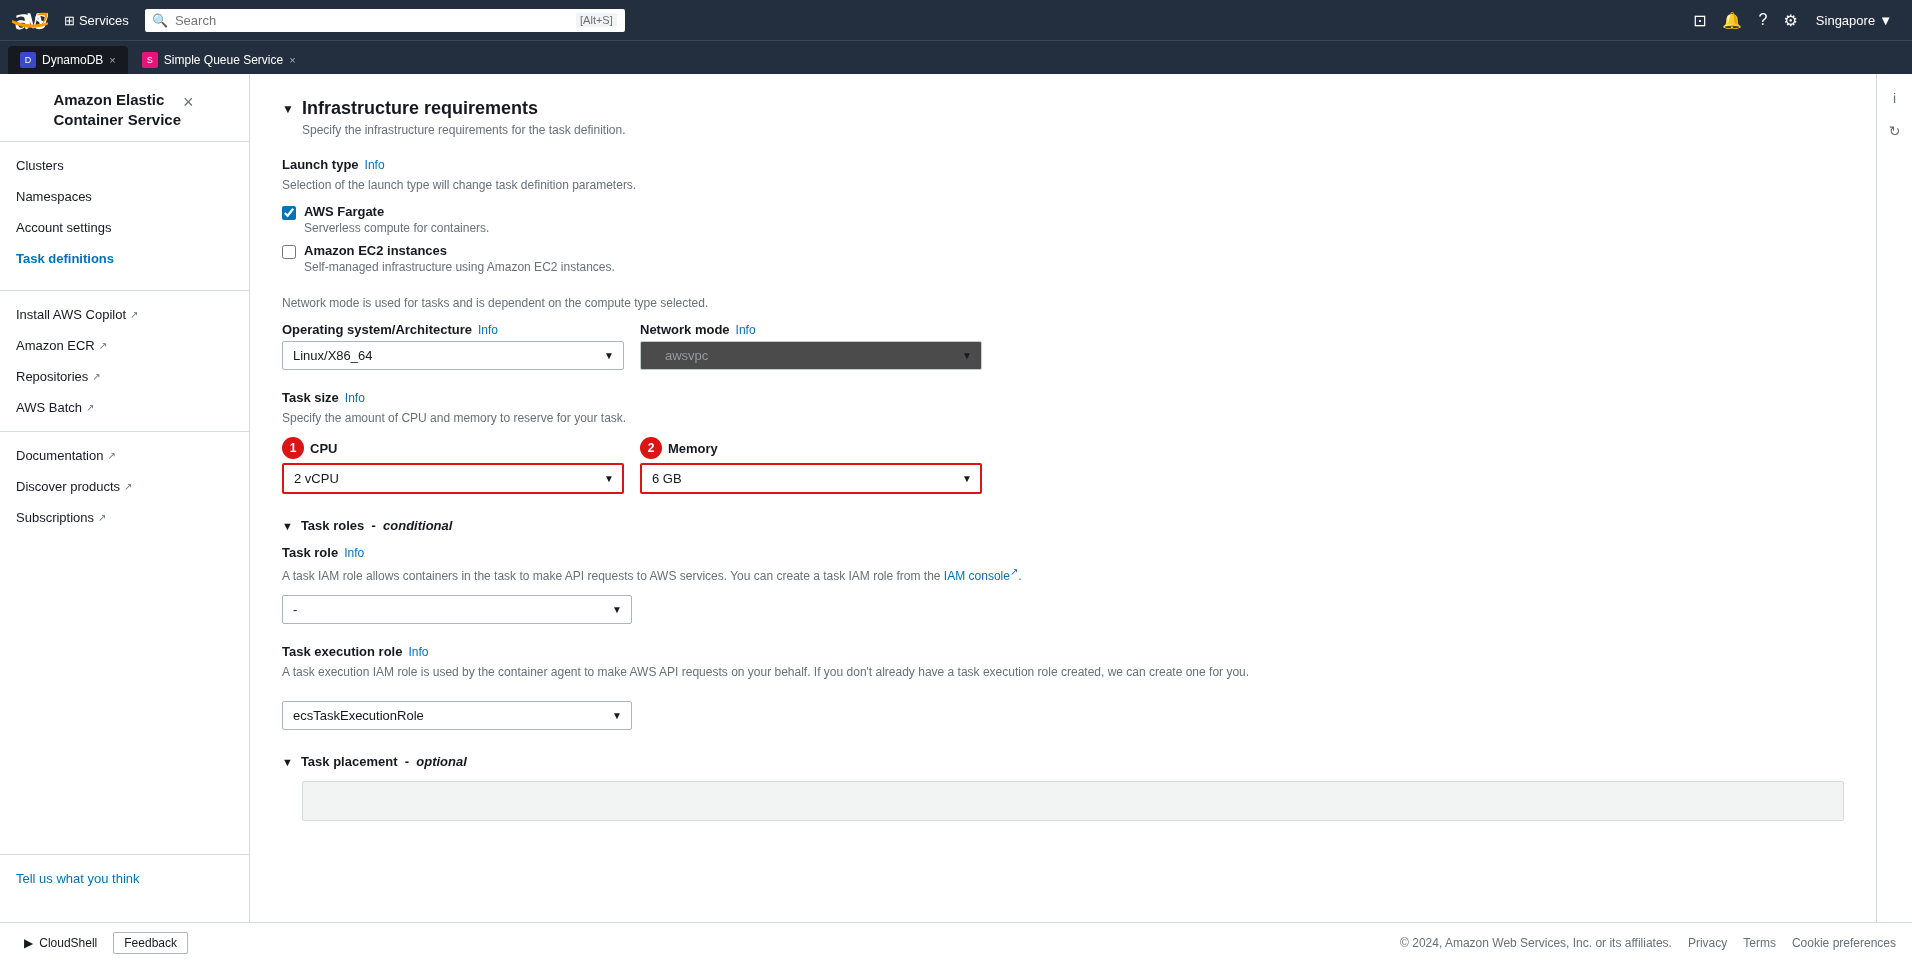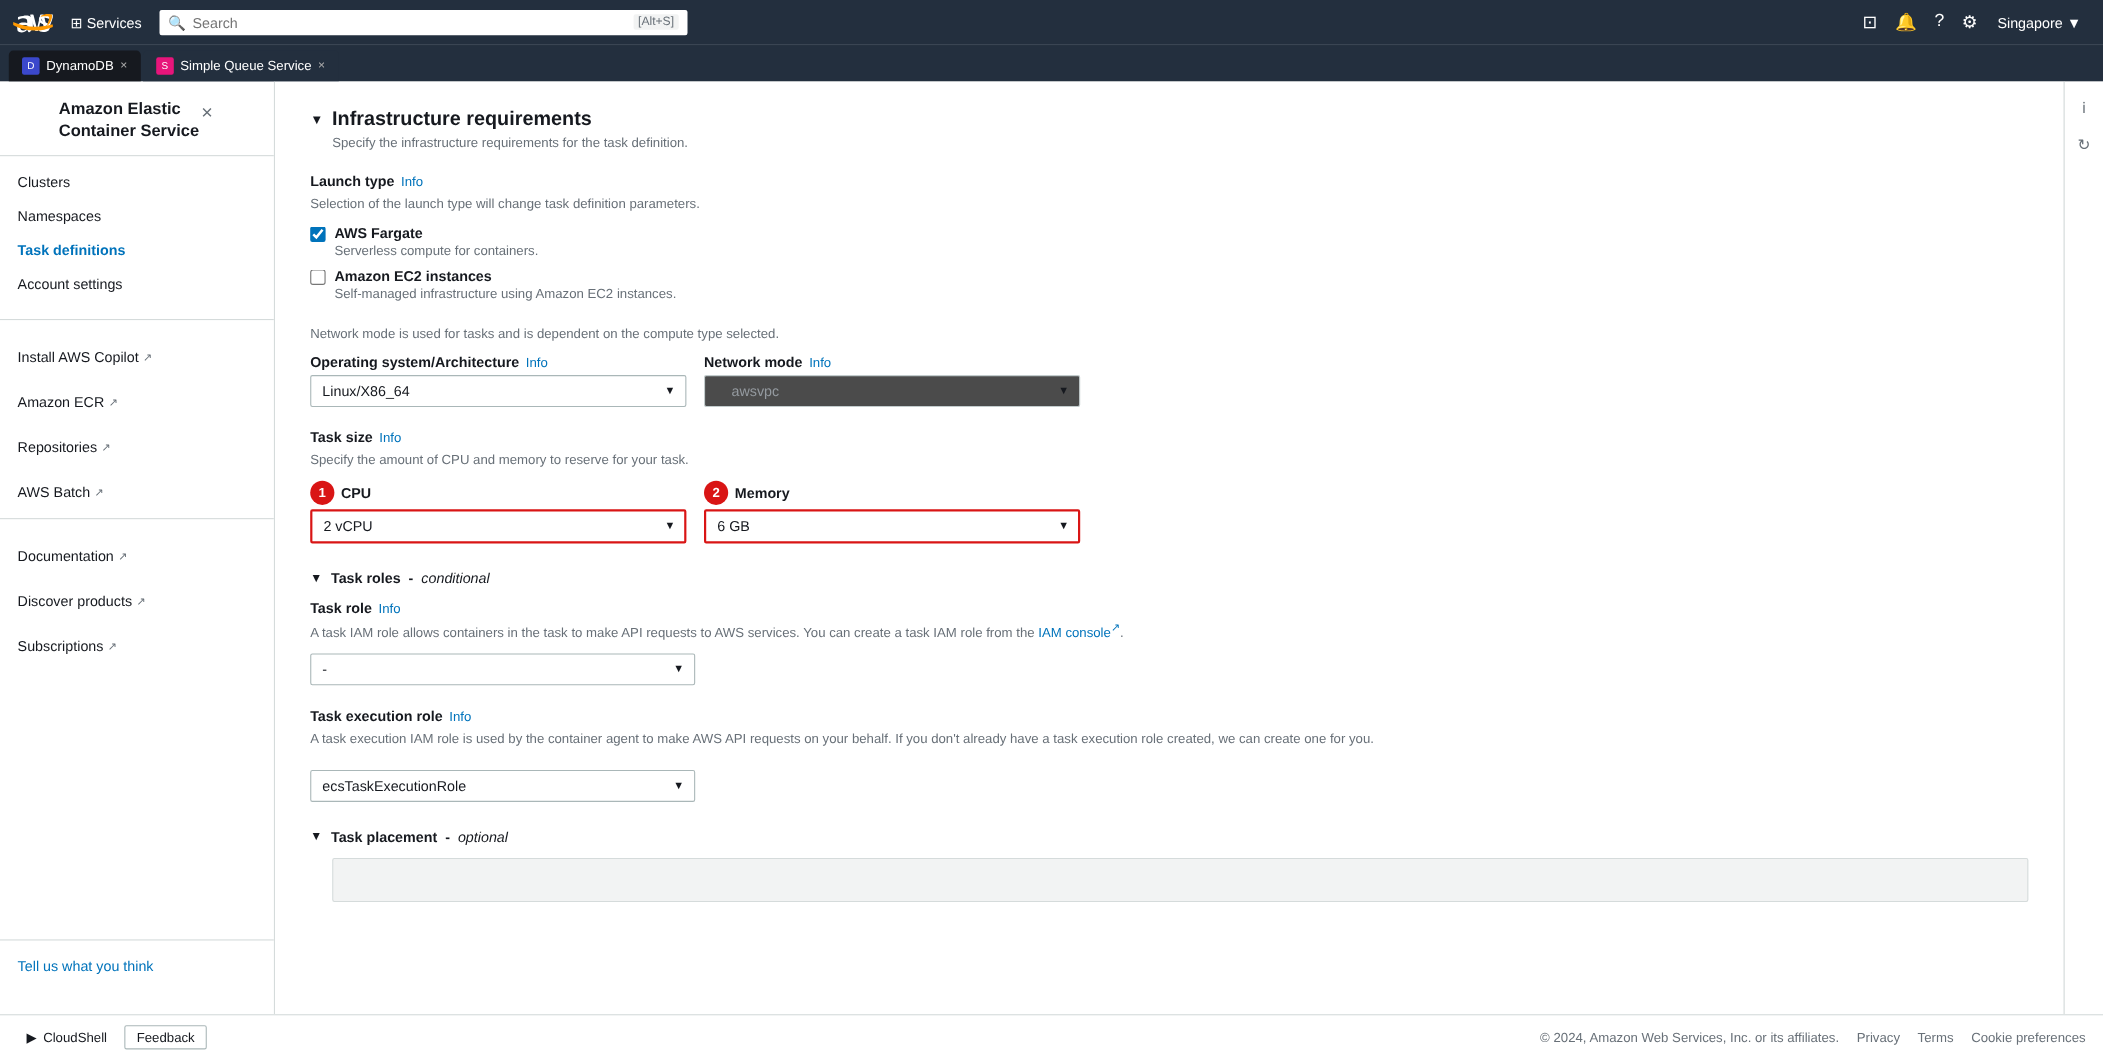--- a/index.html
+++ b/index.html
@@ -168,21 +168,20 @@
     .sidebar-nav-item.active { color: #0073bb; font-weight: 600; }
     .sidebar-divider { border: none; border-top: 1px solid #d5dbdb; margin: 8px 0; }
     .sidebar-external {
       display: flex;
       align-items: center;
       gap: 4px;
       padding: 8px 16px;
       color: #16191f;
       font-size: 13px;
       cursor: pointer;
-      margin-top: 10px;
     }
     .ext-icon { font-size: 10px; color: #687078; }
     .sidebar-footer {
       margin-top: auto;
       padding: 16px;
       border-top: 1px solid #d5dbdb;
     }
     .tell-us-link {
       color: #0073bb;
       font-size: 13px;
@@ -340,21 +339,21 @@
     
     .subsection-header {
       display: flex;
       align-items: center;
       gap: 8px;
       margin-top: 24px;
       margin-bottom: 12px;
     }
     .subsection-toggle { background: none; border: none; cursor: pointer; font-size: 11px; color: #16191f; }
     .subsection-title { font-size: 13px; font-weight: 600; color: #16191f; }
-    .subsection-title-italic { font-style: italic; font-weight: 400; }
+    .subsection-title-italic { font-style: italic; font-weight: 700; }
 
     
     .right-sidebar {
       width: 36px;
       background: #fff;
       border-left: 1px solid #d5dbdb;
       display: flex;
       flex-direction: column;
       align-items: center;
       padding: 8px 0;
@@ -492,22 +491,22 @@
   <aside class="sidebar">
     <div class="sidebar-header">
       <div class="sidebar-title">
         Amazon Elastic<br>Container Service
       </div>
       <button class="close-btn">×</button>
     </div>
     <nav class="sidebar-nav">
       <a class="sidebar-nav-item">Clusters</a>
       <a class="sidebar-nav-item">Namespaces</a>
+      <a class="sidebar-nav-item">Account settings</a>
       <a class="sidebar-nav-item active">Task definitions</a>
-      <a class="sidebar-nav-item">Account settings</a>
     </nav>
     <hr class="sidebar-divider">
     <div class="sidebar-external">
       <span>Install AWS Copilot</span>
       <span class="ext-icon">↗</span>
     </div>
     <div class="sidebar-external">
       <span>Amazon ECR</span>
       <span class="ext-icon">↗</span>
     </div>

